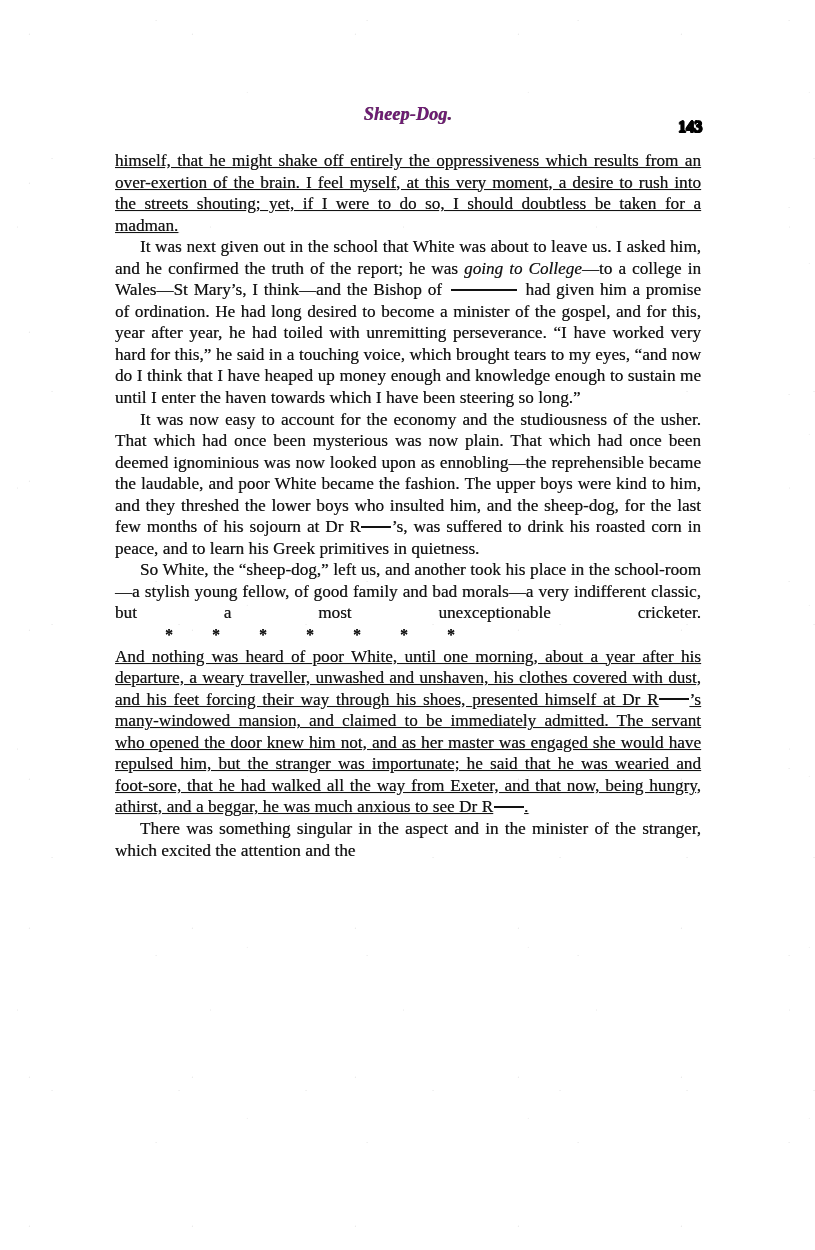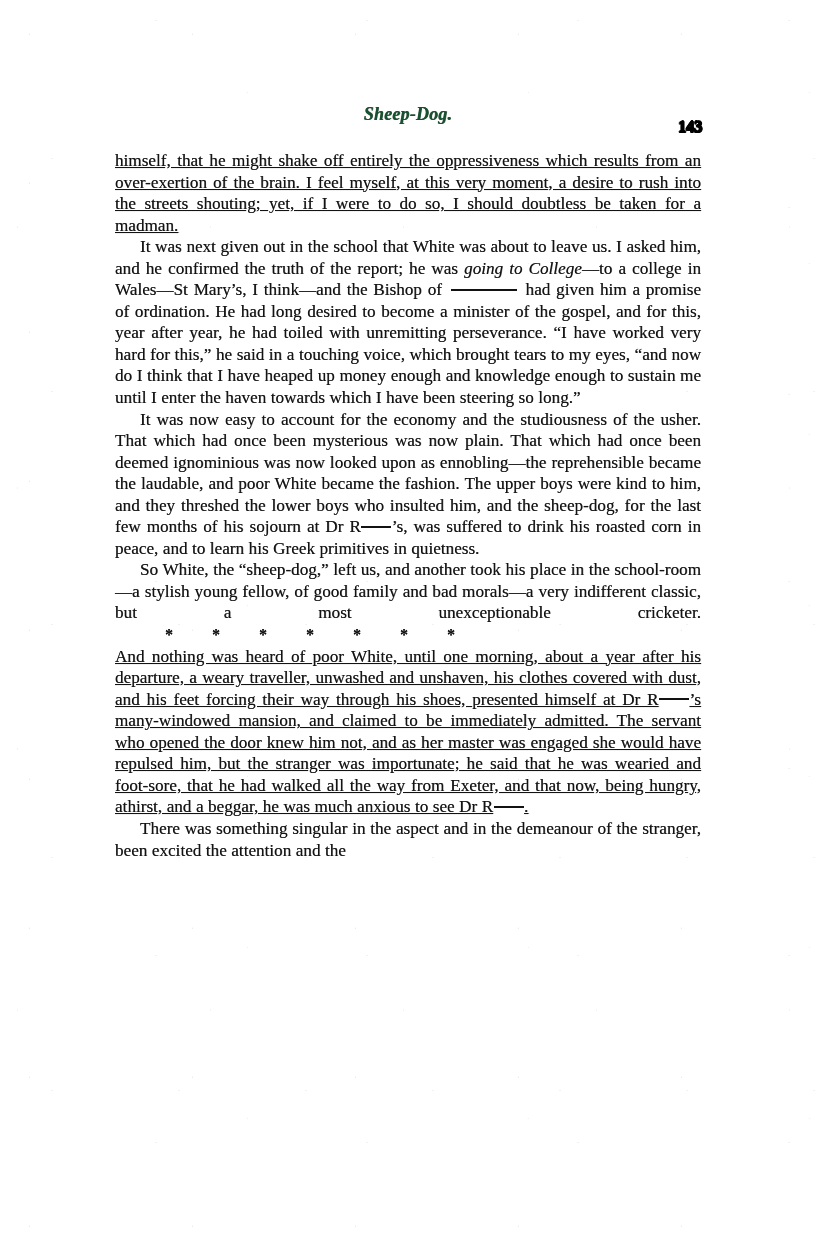--- a/index.html
+++ b/index.html
@@ -31,21 +31,21 @@
 
   .running-head-title {
     position: absolute;
     left: 0;
     right: 0;
     text-align: center;
     font-size: 18px;
     font-weight: bold;
     font-style: italic;
     letter-spacing: 0.2px;
-    color: #14532d;
+    color: #701a75;
     text-shadow: 0.4px 0 0 rgba(0,0,0,0.55), -0.3px 0.3px 0 rgba(0,0,0,0.35);
   }
 
   .running-head-folio {
     position: absolute;
     right: -1px;
     top: 13px;
     font-size: 17px;
     font-weight: bold;
     letter-spacing: -0.5px;
@@ -154,17 +154,17 @@
     <div class="running-head-title">Sheep-Dog.</div>
     <div class="running-head-folio">143</div>
   </div>
 
   <div class="textblock" id="textblock">
       <p class="noindent">himself, that he might shake off entirely the oppressiveness which results from an over-exertion of the brain. I feel myself, at this very moment, a desire to rush into the streets shouting; yet, if I were to do so, I should doubtless be taken for a madman.</p>
       <p class="">It was next given out in the school that White was about to leave us. I asked him, and he confirmed the truth of the report; he was <em class="it">going to College</em>—to a college in Wales—St Mary’s, I think—and the Bishop of <span class="blank-long"></span> had given him a promise of ordination. He had long desired to become a minister of the gospel, and for this, year after year, he had toiled with unremitting perseverance. “I have worked very hard for this,” he said in a touching voice, which brought tears to my eyes, “and now do I think that I have heaped up money enough and knowledge enough to sustain me until I enter the haven towards which I have been steering so long.”</p>
       <p class="">It was now easy to account for the economy and the studiousness of the usher. That which had once been mysterious was now plain. That which had once been deemed ignominious was now looked upon as ennobling—the reprehensible became the laudable, and poor White became the fashion. The upper boys were kind to him, and they threshed the lower boys who insulted him, and the sheep-dog, for the last few months of his sojourn at Dr R<span class="blank-short"></span>’s, was suffered to drink his roasted corn in peace, and to learn his Greek primitives in quietness.</p>
       <p class="">So White, the “sheep-dog,” left us, and another took his place in the school-room—a stylish young fellow, of good family and bad morals—a very indifferent classic, but a most unexceptionable cricketer. <span class="astline"><span class="ast">*</span><span class="ast">*</span><span class="ast">*</span><span class="ast">*</span><span class="ast">*</span><span class="ast">*</span><span class="ast">*</span></span></p>
       <p class="noindent">And nothing was heard of poor White, until one morning, about a year after his departure, a weary traveller, unwashed and unshaven, his clothes covered with dust, and his feet forcing their way through his shoes, presented himself at Dr R<span class="blank-short"></span>’s many-windowed mansion, and claimed to be immediately admitted. The servant who opened the door knew him not, and as her master was engaged she would have repulsed him, but the stranger was importunate; he said that he was wearied and foot-sore, that he had walked all the way from Exeter, and that now, being hungry, athirst, and a beggar, he was much anxious to see Dr R<span class="blank-short"></span>.</p>
-      <p class="">There was something singular in the aspect and in the demeanour of the stranger, been excited the attention and the</p>
+      <p class="">There was something singular in the aspect and in the minister of the stranger, which excited the attention and the</p>
     </div>
 
   <div class="speckle"></div>
 </div>
 
 </body></html>

